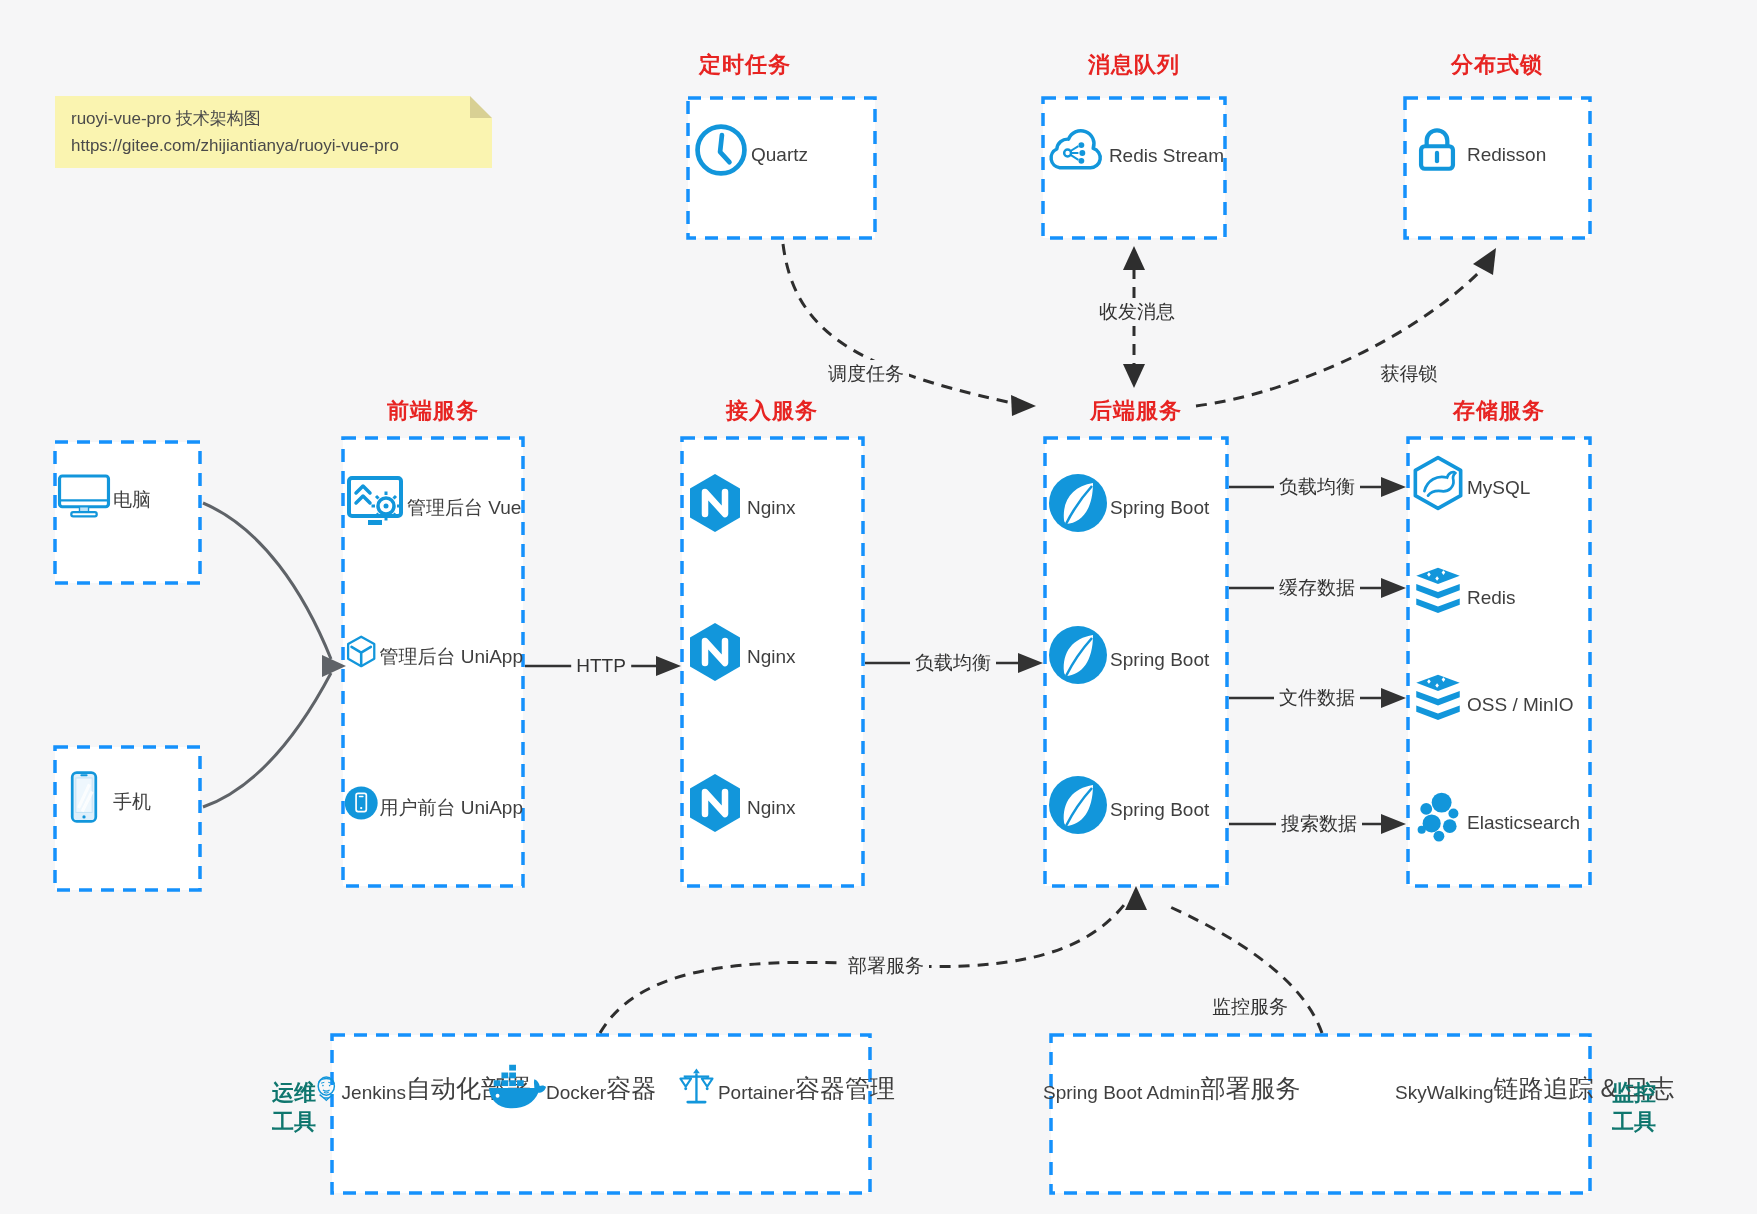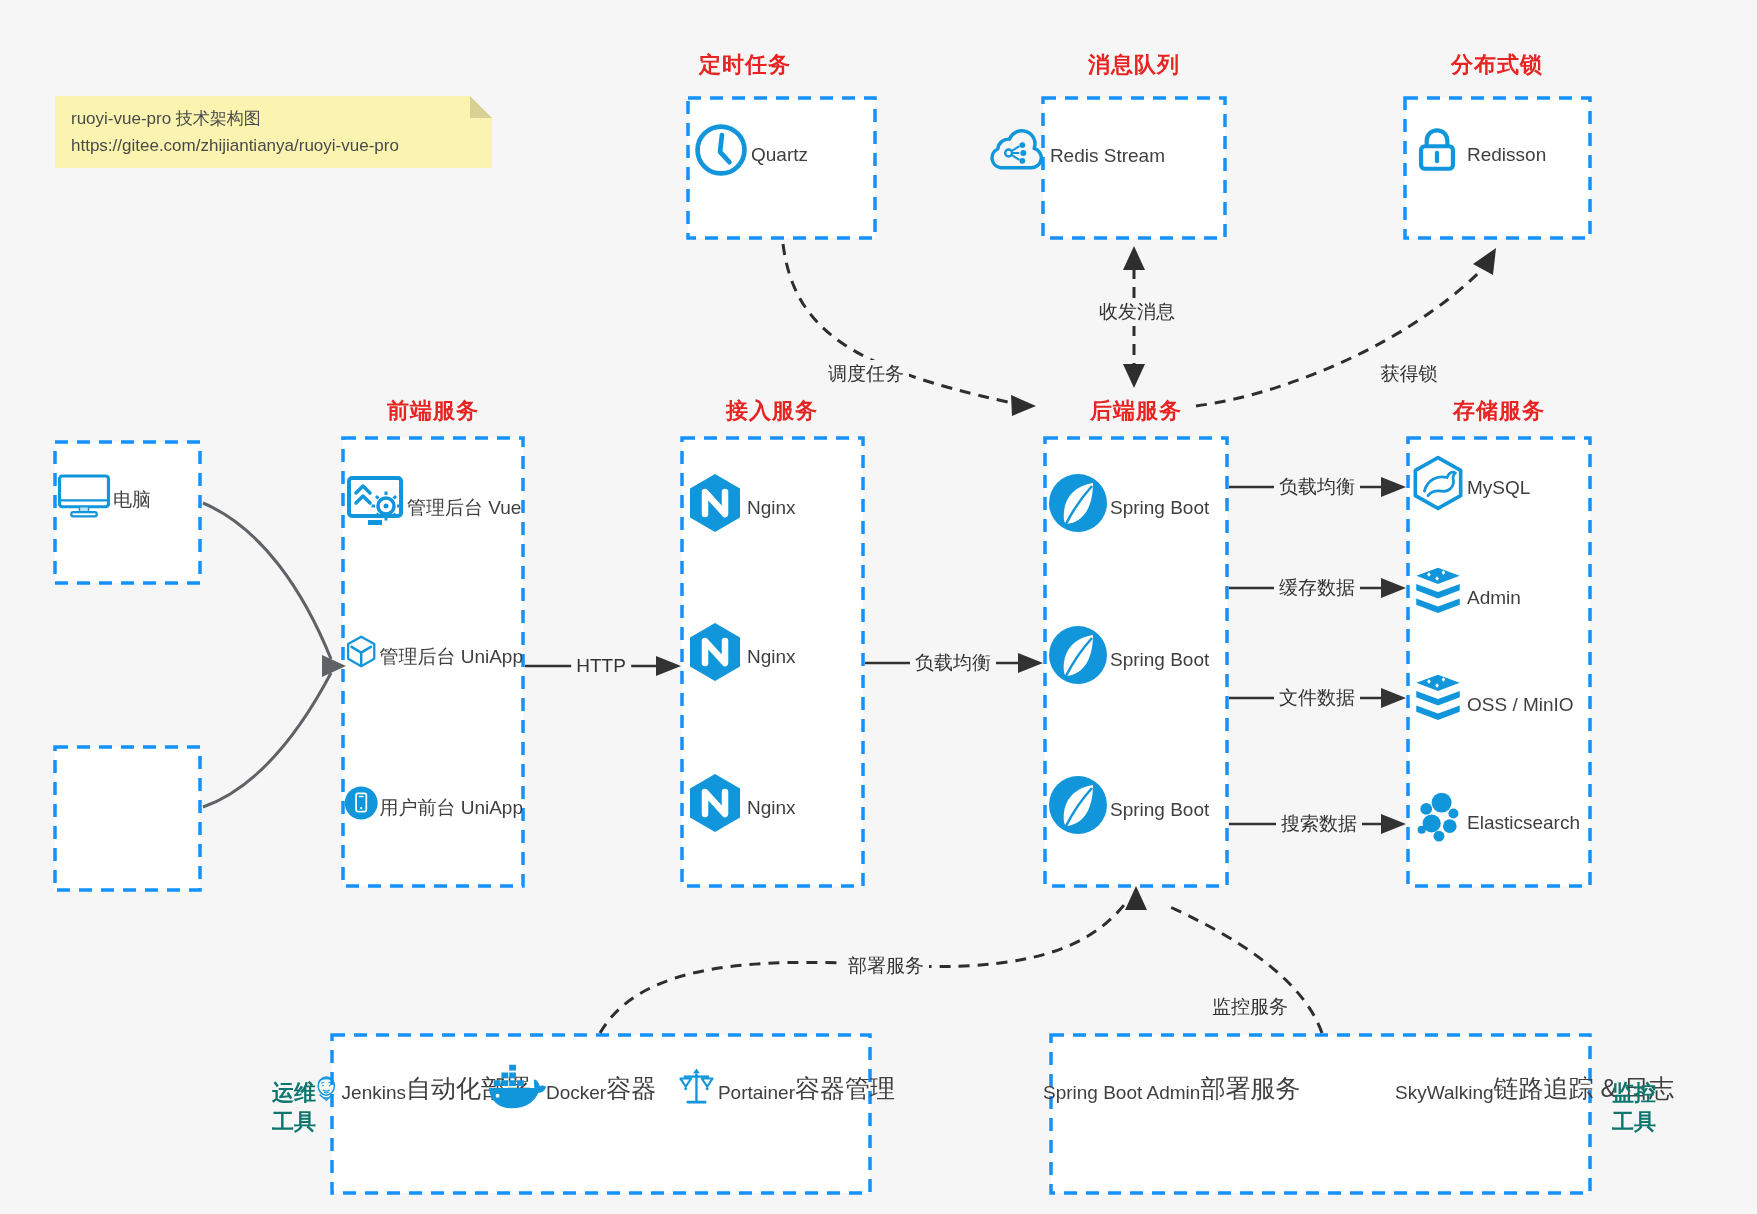--- a/index.html
+++ b/index.html
@@ -121,21 +121,21 @@
   </div>
 
   <div class="node" style="left:691px;top:120px;width:180px">
     <svg class="icon" width="60" height="60" viewBox="0 0 64 64">
       <circle cx="32" cy="32" r="25" fill="none" stroke="#1296db" stroke-width="5"></circle>
       <path d="M33 16 L31 34 L41 45" fill="none" stroke="#1296db" stroke-width="5" stroke-linecap="round" stroke-linejoin="round"></path>
     </svg>
     <div class="nlabel">Quartz</div>
   </div>
 
-  <div class="node" style="left:985px;top:124px;width:180px">
+  <div class="node" style="left:1044px;top:124px;width:180px">
     <svg class="icon" width="70" height="54" viewBox="0 0 66 50">
       <path d="M16 42 h31 a10 10 0 0 0 3 -19.6 A13 13 0 0 0 25 13 a11 11 0 0 0 -12 10 A10 10 0 0 0 16 42 Z" fill="none" stroke="#1296db" stroke-width="3.5" stroke-linejoin="round"></path>
       <circle cx="24" cy="27" r="3.5" fill="none" stroke="#1296db" stroke-width="2.5"></circle>
       <path d="M27 25 L35 20 M27.5 27 H35 M27 29 L35 34" stroke="#1296db" stroke-width="2" fill="none"></path>
       <circle cx="38" cy="19" r="3" fill="#1296db"></circle>
         <circle cx="39" cy="27" r="3" fill="#1296db"></circle>
         <circle cx="38" cy="35" r="3" fill="#1296db"></circle>
     </svg>
     <div class="nlabel">Redis Stream</div>
   </div>
@@ -152,20 +152,30 @@
   <div class="node" style="left:55px;top:466px;width:145px">
     <svg class="icon" width="58" height="58" viewBox="0 0 64 64">
       <rect x="5" y="11" width="54" height="34" rx="3" fill="#ffffff" stroke="#1296db" stroke-width="3.5"></rect>
       <path d="M6 38 H58" stroke="#1296db" stroke-width="2.5"></path>
       <rect x="27" y="45" width="10" height="6" fill="#bfe3f8" stroke="#1296db" stroke-width="1.5"></rect>
       <rect x="18" y="51" width="28" height="4.5" rx="2" fill="#ffffff" stroke="#1296db" stroke-width="2.5"></rect>
     </svg>
     <div class="nlabel">电脑</div>
   </div>
 
+  <div class="node" style="left:55px;top:768px;width:145px">
+    <svg class="icon" width="58" height="58" viewBox="0 0 64 64">
+      <rect x="19" y="5" width="26" height="54" rx="5" fill="#dff0fb" stroke="#1296db" stroke-width="3"></rect>
+      <rect x="23" y="11" width="18" height="38" fill="#eef7fd" stroke="#bfe0f5" stroke-width="1"></rect>
+      <path d="M26 44 L38 18 M30 48 L41 26" stroke="#ffffff" stroke-width="3.5" opacity="0.8"></path>
+      <path d="M29 8 H35" stroke="#1296db" stroke-width="2" stroke-linecap="round"></path>
+      <circle cx="32" cy="54" r="1.8" fill="#1296db"></circle>
+    </svg>
+    <div class="nlabel">手机</div>
+  </div>
 
   <div class="node" style="left:343px;top:471px;width:180px">
     <svg class="icon" width="64" height="64" viewBox="0 0 64 64">
       <rect x="6" y="7" width="52" height="38" rx="3" fill="none" stroke="#1296db" stroke-width="4"></rect>
       <path d="M13 22 l7 -7 l7 7 M13 32 l7 -7 l7 7" stroke="#1296db" stroke-width="3.5" fill="none" stroke-linecap="round" stroke-linejoin="round"></path>
       <circle cx="43" cy="35" r="8" fill="#ffffff" stroke="#1296db" stroke-width="3.5"></circle>
       <path d="M43 24 v-3.5 M43 46 v3.5 M32 35 h-3.5 M54 35 h3.5 M35.5 27.5 l-2.5-2.5 M50.5 42.5 l2.5 2.5 M35.5 42.5 l-2.5 2.5 M50.5 27.5 l2.5-2.5" stroke="#1296db" stroke-width="3"></path>
       <circle cx="43" cy="35" r="2.5" fill="#1296db"></circle>
       <rect x="25" y="49" width="14" height="5" fill="#1296db"></rect>
     </svg>
@@ -247,21 +257,21 @@
 
   <div class="node" style="left:1409px;top:564px;width:180px">
     <svg class="icon" width="58" height="58" viewBox="0 0 64 64">
       <polygon points="32,4 56,13 32,22 8,13" fill="#1296db"></polygon>
       <polygon points="8,22 32,31 56,22 56,29 32,38 8,29" fill="#1296db"></polygon>
       <polygon points="8,38 32,47 56,38 56,45 32,54 8,45" fill="#1296db"></polygon>
       <polygon points="22,9 24,11.5 22,14 20,11.5" fill="#ffffff"></polygon>
       <polygon points="38,7 40,9.5 38,12 36,9.5" fill="#ffffff"></polygon>
       <polygon points="31,13.5 33,16 31,18.5 29,16" fill="#ffffff"></polygon>
     </svg>
-    <div class="nlabel">Admin</div>
+    <div class="nlabel">Redis</div>
   </div>
 
   <div class="node" style="left:1409px;top:671px;width:180px">
     <svg class="icon" width="58" height="58" viewBox="0 0 64 64">
       <polygon points="32,4 56,13 32,22 8,13" fill="#1296db"></polygon>
       <polygon points="8,22 32,31 56,22 56,29 32,38 8,29" fill="#1296db"></polygon>
       <polygon points="8,38 32,47 56,38 56,45 32,54 8,45" fill="#1296db"></polygon>
       <polygon points="22,9 24,11.5 22,14 20,11.5" fill="#ffffff"></polygon>
       <polygon points="38,7 40,9.5 38,12 36,9.5" fill="#ffffff"></polygon>
       <polygon points="31,13.5 33,16 31,18.5 29,16" fill="#ffffff"></polygon>

